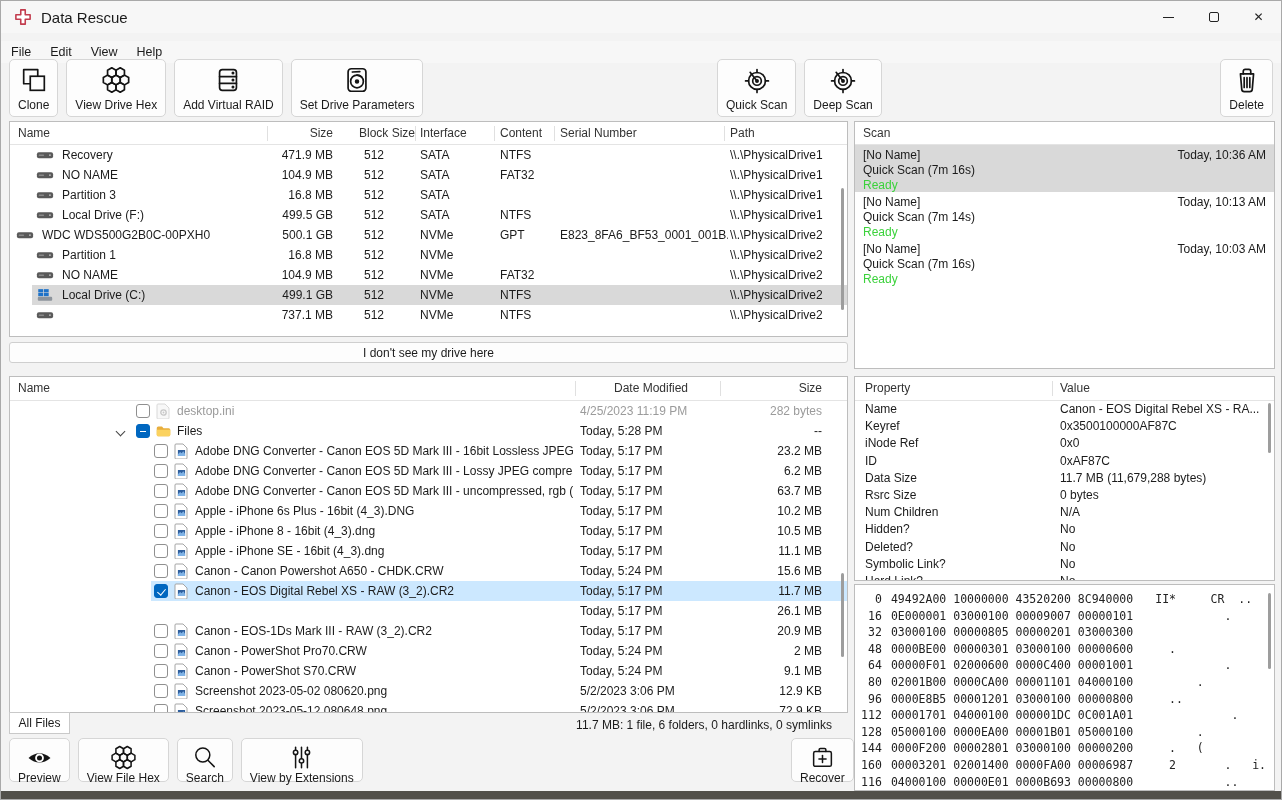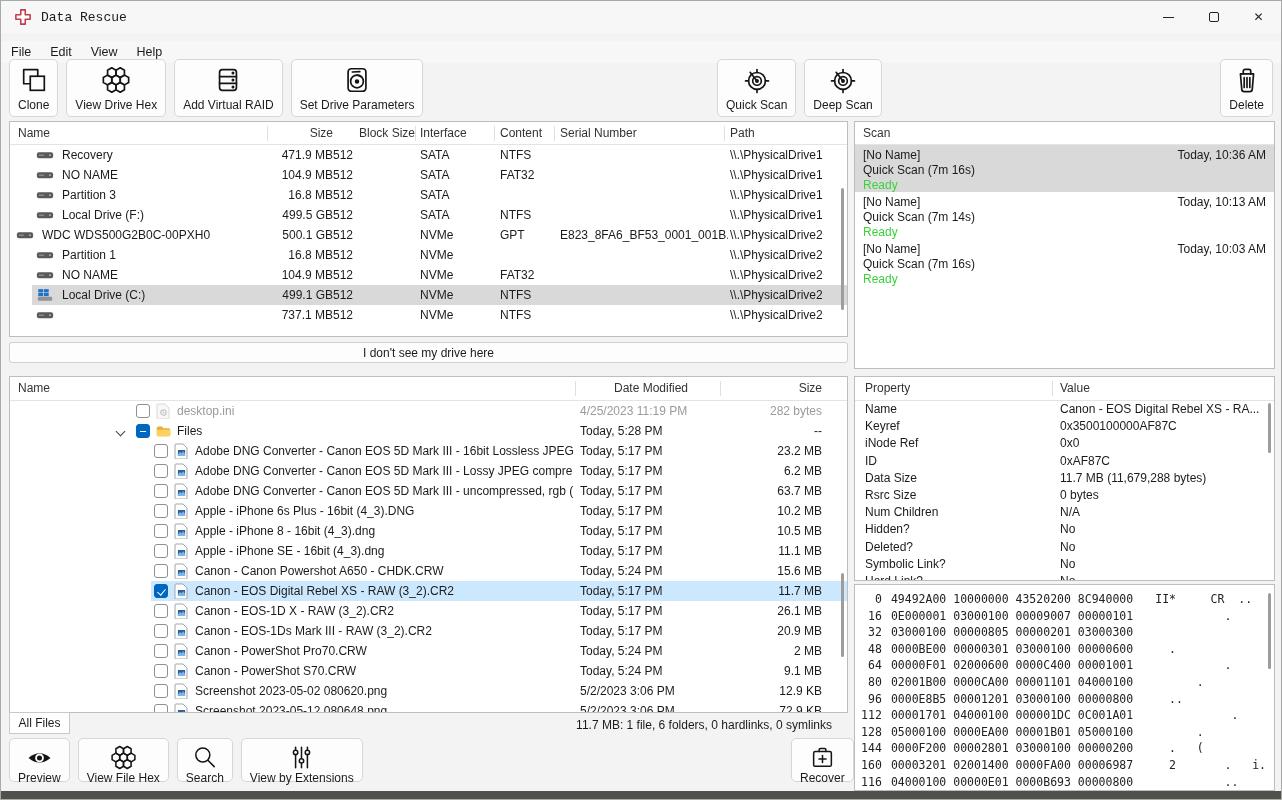--- a/index.html
+++ b/index.html
@@ -4,21 +4,21 @@
 <style>
   *{margin:0;padding:0;box-sizing:border-box;}
   html,body{width:1282px;height:800px;}
   body{
     font-family:"Liberation Sans",sans-serif;font-size:12px;color:#1b1b1b;
     background:#f3f3f3;position:relative;overflow:hidden;border:1px solid #a9a9a9;
   }
   
   .titlebar{position:absolute;left:0;top:0;width:100%;height:32px;background:#f7f7f7;display:flex;align-items:center;}
   .title-logo{margin-left:13px;width:18px;height:18px;flex:0 0 auto;}
-  .title-text{margin-left:9px;font-size:13px;color:#1b1b1b;font-family:Liberation Mono, monospace;}
+  .title-text{margin-left:9px;font-size:15px;color:#1b1b1b;}
   .win-controls{position:absolute;right:0;top:0;height:32px;display:flex;}
   .win-btn{width:45px;height:32px;display:flex;align-items:center;justify-content:center;color:#222;}
   .glyph-min{width:11px;height:1px;background:#222;display:block;}
   .glyph-max{width:10px;height:10px;border:1px solid #222;border-radius:2px;display:block;}
   .glyph-close{font-family:"DejaVu Sans",sans-serif;font-size:12px;}
   
   .menubar{position:absolute;left:0;top:40px;width:100%;height:22px;display:flex;align-items:center;padding-left:8px;background:#f7f7f7;}
   .menu-item{padding:2px 11px 2px 2px;margin-right:6px;font-size:12.5px;}
   
   .toolbar{position:absolute;left:0;top:54px;width:100%;height:66px;}
@@ -41,21 +41,21 @@
   .hdr span{position:absolute;top:4px;white-space:nowrap;}
   .vdiv{position:absolute;top:4px;width:1px;height:15px;background:#e0e0e0;}
   .rows{position:absolute;left:0;right:0;top:23px;bottom:0;overflow:hidden;}
   .thumb{position:absolute;width:3px;border-radius:2px;background:#9d9d9d;}
   
   .drow{position:relative;height:20px;line-height:20px;white-space:nowrap;}
   .drow.sel{background:linear-gradient(to right,transparent calc(var(--ind) - 4px),var(--selection_gray,#d9d9d9) calc(var(--ind) - 4px));}
   .drow .c{position:absolute;top:0;height:20px;overflow:hidden;}
   .c-name{left:0;width:257px;display:flex;align-items:center;gap:8px;padding-left:var(--ind);}
   .c-size{left:257px;width:66px;text-align:right;}
-  .c-bsize{left:323px;width:82px;text-align:left;}
+  .c-bsize{left:323px;width:82px;text-align:center;}
   .c-iface{left:410px;width:78px;}
   .c-content{left:490px;width:58px;}
   .c-serial{left:550px;width:168px;}
   .c-path{left:720px;width:112px;}
   .drow .dico{display:none;width:18px;height:14px;flex:0 0 auto;}
   .drow.ico-drive .dico.drive{display:inline-block;}
   .drow.ico-windrive .dico.windrive{display:inline-block;}
   
   #missing-btn{position:absolute;left:8px;top:341px;width:839px;height:21px;background:#fdfdfd;
      border:1px solid #cfcfcf;border-radius:3px;display:flex;align-items:center;justify-content:center;font-size:12px;}
@@ -605,30 +605,20 @@
       </svg>
 
       <span class="fname">Canon - EOS Digital Rebel XS - RAW (3_2).CR2</span>
     </div>
     <span class="fdate">Today, 5:17 PM</span>
     <span class="fsize">11.7 MB</span>
   </div>
 
   <div class="frow ico-imgfile chk-unchecked" style="--ind: 144px;">
 
-    <div class="tree">
-      <span class="cb"></span>
-      <svg class="fico imgfile" viewBox="0 0 14 16">
-        <path d="M1.5 1 h7 l4 4 v10 a1 1 0 0 1 -1 1 h-10 a1 1 0 0 1 -1 -1 V2 a1 1 0 0 1 1 -1 Z" fill="#fff" stroke="#9b9b9b" stroke-width="0.9"></path>
-        <rect x="3.4" y="7" width="7.2" height="6" fill="#2e5f9e"></rect>
-        <path d="M3.4 11.2 l2.2 -2.2 1.5 1.3 1.7 -2 1.8 2.6 v2.1 h-7.2 Z" fill="#7fb2e5"></path>
-      </svg>
-
-      <span class="fname">Canon - EOS-1D X - RAW (3_2).CR2</span>
-    </div>
     <span class="fdate">Today, 5:17 PM</span>
     <span class="fsize">26.1 MB</span>
   </div>
 
   <div class="frow ico-imgfile chk-unchecked" style="--ind: 144px;">
 
     <div class="tree">
       <span class="cb"></span>
       <svg class="fico imgfile" viewBox="0 0 14 16">
         <path d="M1.5 1 h7 l4 4 v10 a1 1 0 0 1 -1 1 h-10 a1 1 0 0 1 -1 -1 V2 a1 1 0 0 1 1 -1 Z" fill="#fff" stroke="#9b9b9b" stroke-width="0.9"></path>

